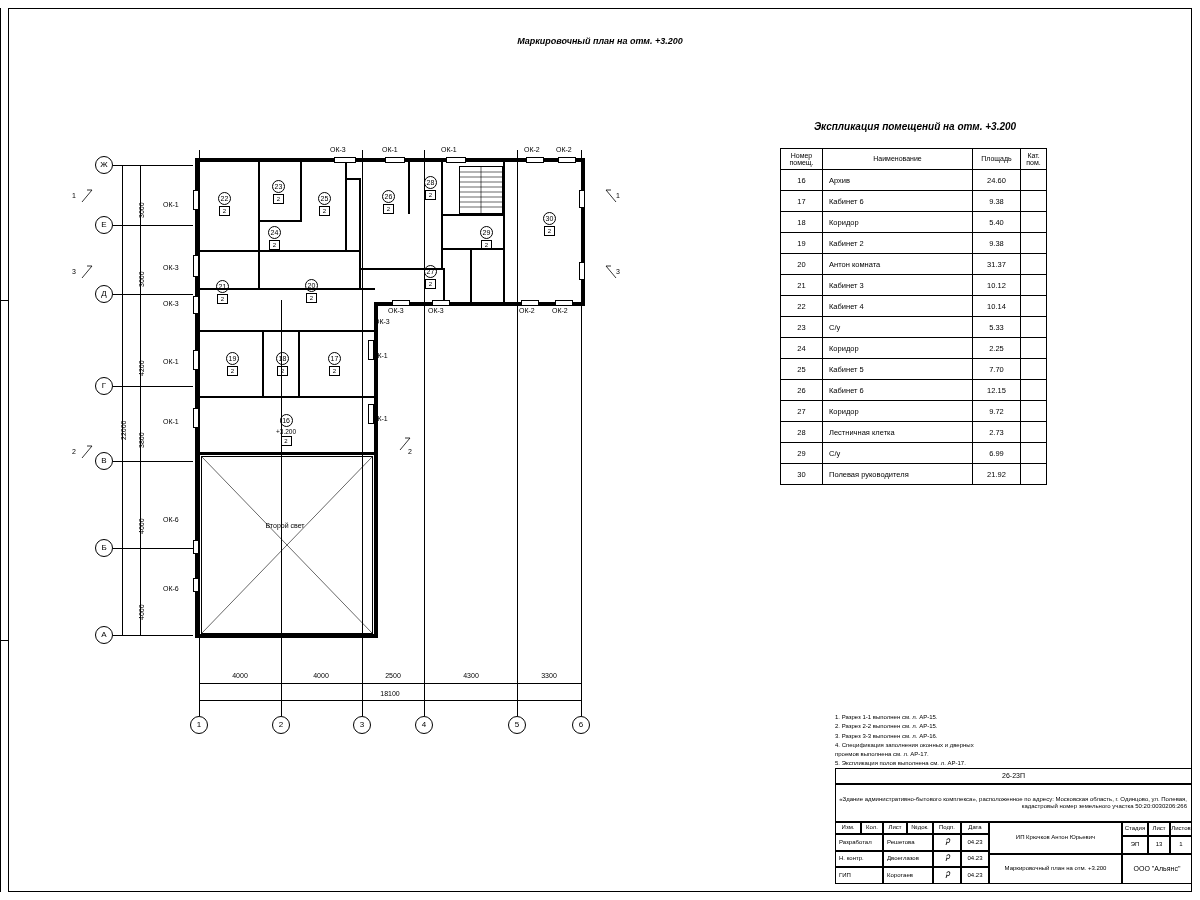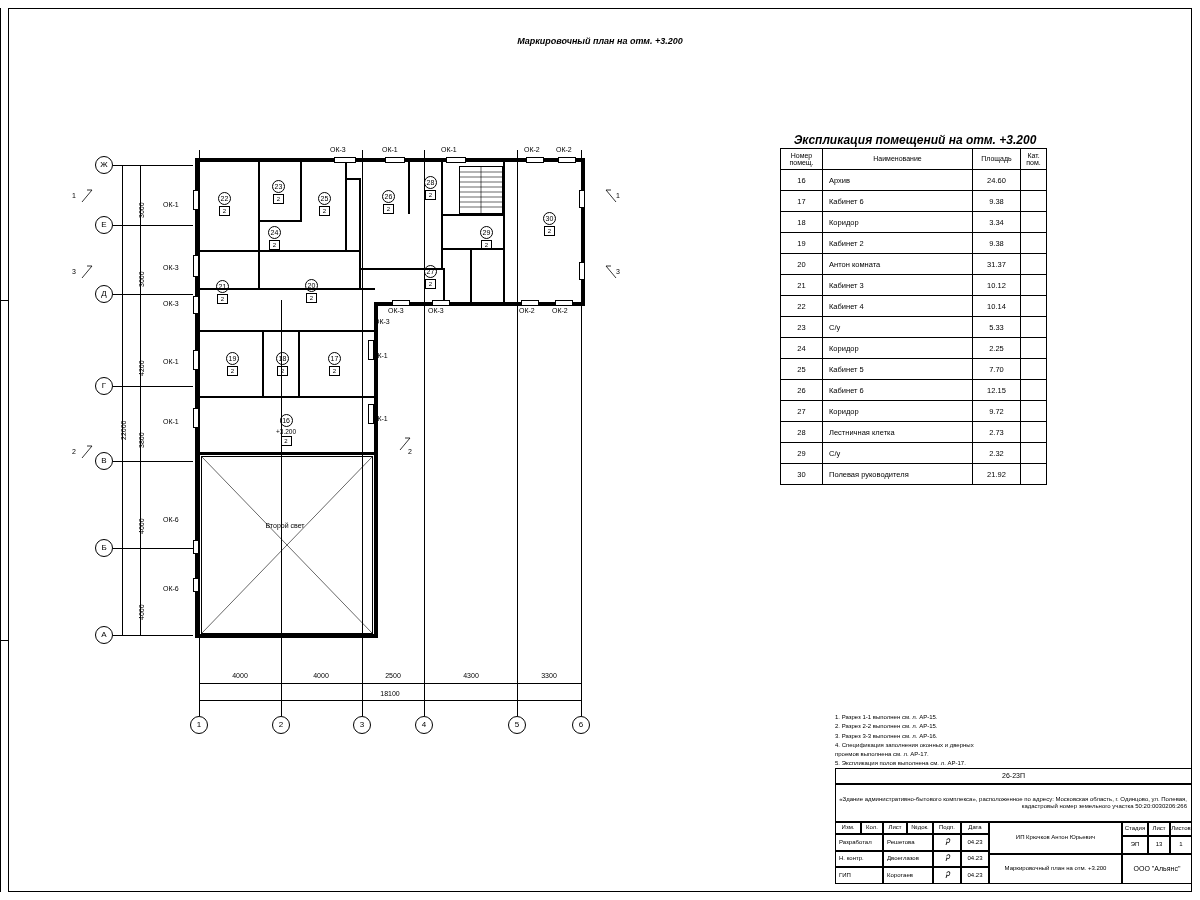--- a/index.html
+++ b/index.html
@@ -47,22 +47,22 @@
     line-height:11px; margin:0 auto; font-size:7px;
   }
   .rnum .box {
     display:block; width:11px; height:10px; border:1px solid #000; line-height:9px;
     margin:1px auto 0; font-size:6px;
   }
   .dimtxt { position:absolute; font-size:7px; text-align:center; }
   .vdim { position:absolute; font-size:7px; transform:rotate(-90deg); transform-origin:left top; white-space:nowrap; }
   
   .expl-title {
-    position:absolute; left:780px; top:133px; width:270px; text-align:center;
-    font-size:12px; font-style:italic; font-weight:bold;
+    position:absolute; left:780px; top:121px; width:270px; text-align:center;
+    font-size:10px; font-style:italic; font-weight:bold;
   }
   table.expl {
     position:absolute; left:780px; top:148px; border-collapse:collapse; font-size:7.5px;
   }
   table.expl th, table.expl td {
     border:1px solid #000; padding:0; height:21px; vertical-align:middle;
   }
   table.expl th { font-weight:normal; font-size:7px; line-height:1.05; }
   .c-num { width:42px; text-align:center; }
   .c-name { width:150px; text-align:left; padding-left:6px !important; }
@@ -367,21 +367,21 @@
     </tr>
     <tr>
       <td class="c-num">17</td>
       <td class="c-name">Кабинет 6</td>
       <td class="c-area">9.38</td>
       <td class="c-cat"></td>
     </tr>
     <tr>
       <td class="c-num">18</td>
       <td class="c-name">Коридор</td>
-      <td class="c-area">3.34</td>
+      <td class="c-area">5.40</td>
       <td class="c-cat"></td>
     </tr>
     <tr>
       <td class="c-num">19</td>
       <td class="c-name">Кабинет 2</td>
       <td class="c-area">9.38</td>
       <td class="c-cat"></td>
     </tr>
     <tr>
       <td class="c-num">20</td>
@@ -433,21 +433,21 @@
     </tr>
     <tr>
       <td class="c-num">28</td>
       <td class="c-name">Лестничная клетка</td>
       <td class="c-area">2.73</td>
       <td class="c-cat"></td>
     </tr>
     <tr>
       <td class="c-num">29</td>
       <td class="c-name">С/у</td>
-      <td class="c-area">2.32</td>
+      <td class="c-area">6.99</td>
       <td class="c-cat"></td>
     </tr>
     <tr>
       <td class="c-num">30</td>
       <td class="c-name">Полевая руководителя</td>
       <td class="c-area">21.92</td>
       <td class="c-cat"></td>
     </tr>
   </tbody>
 </table>

